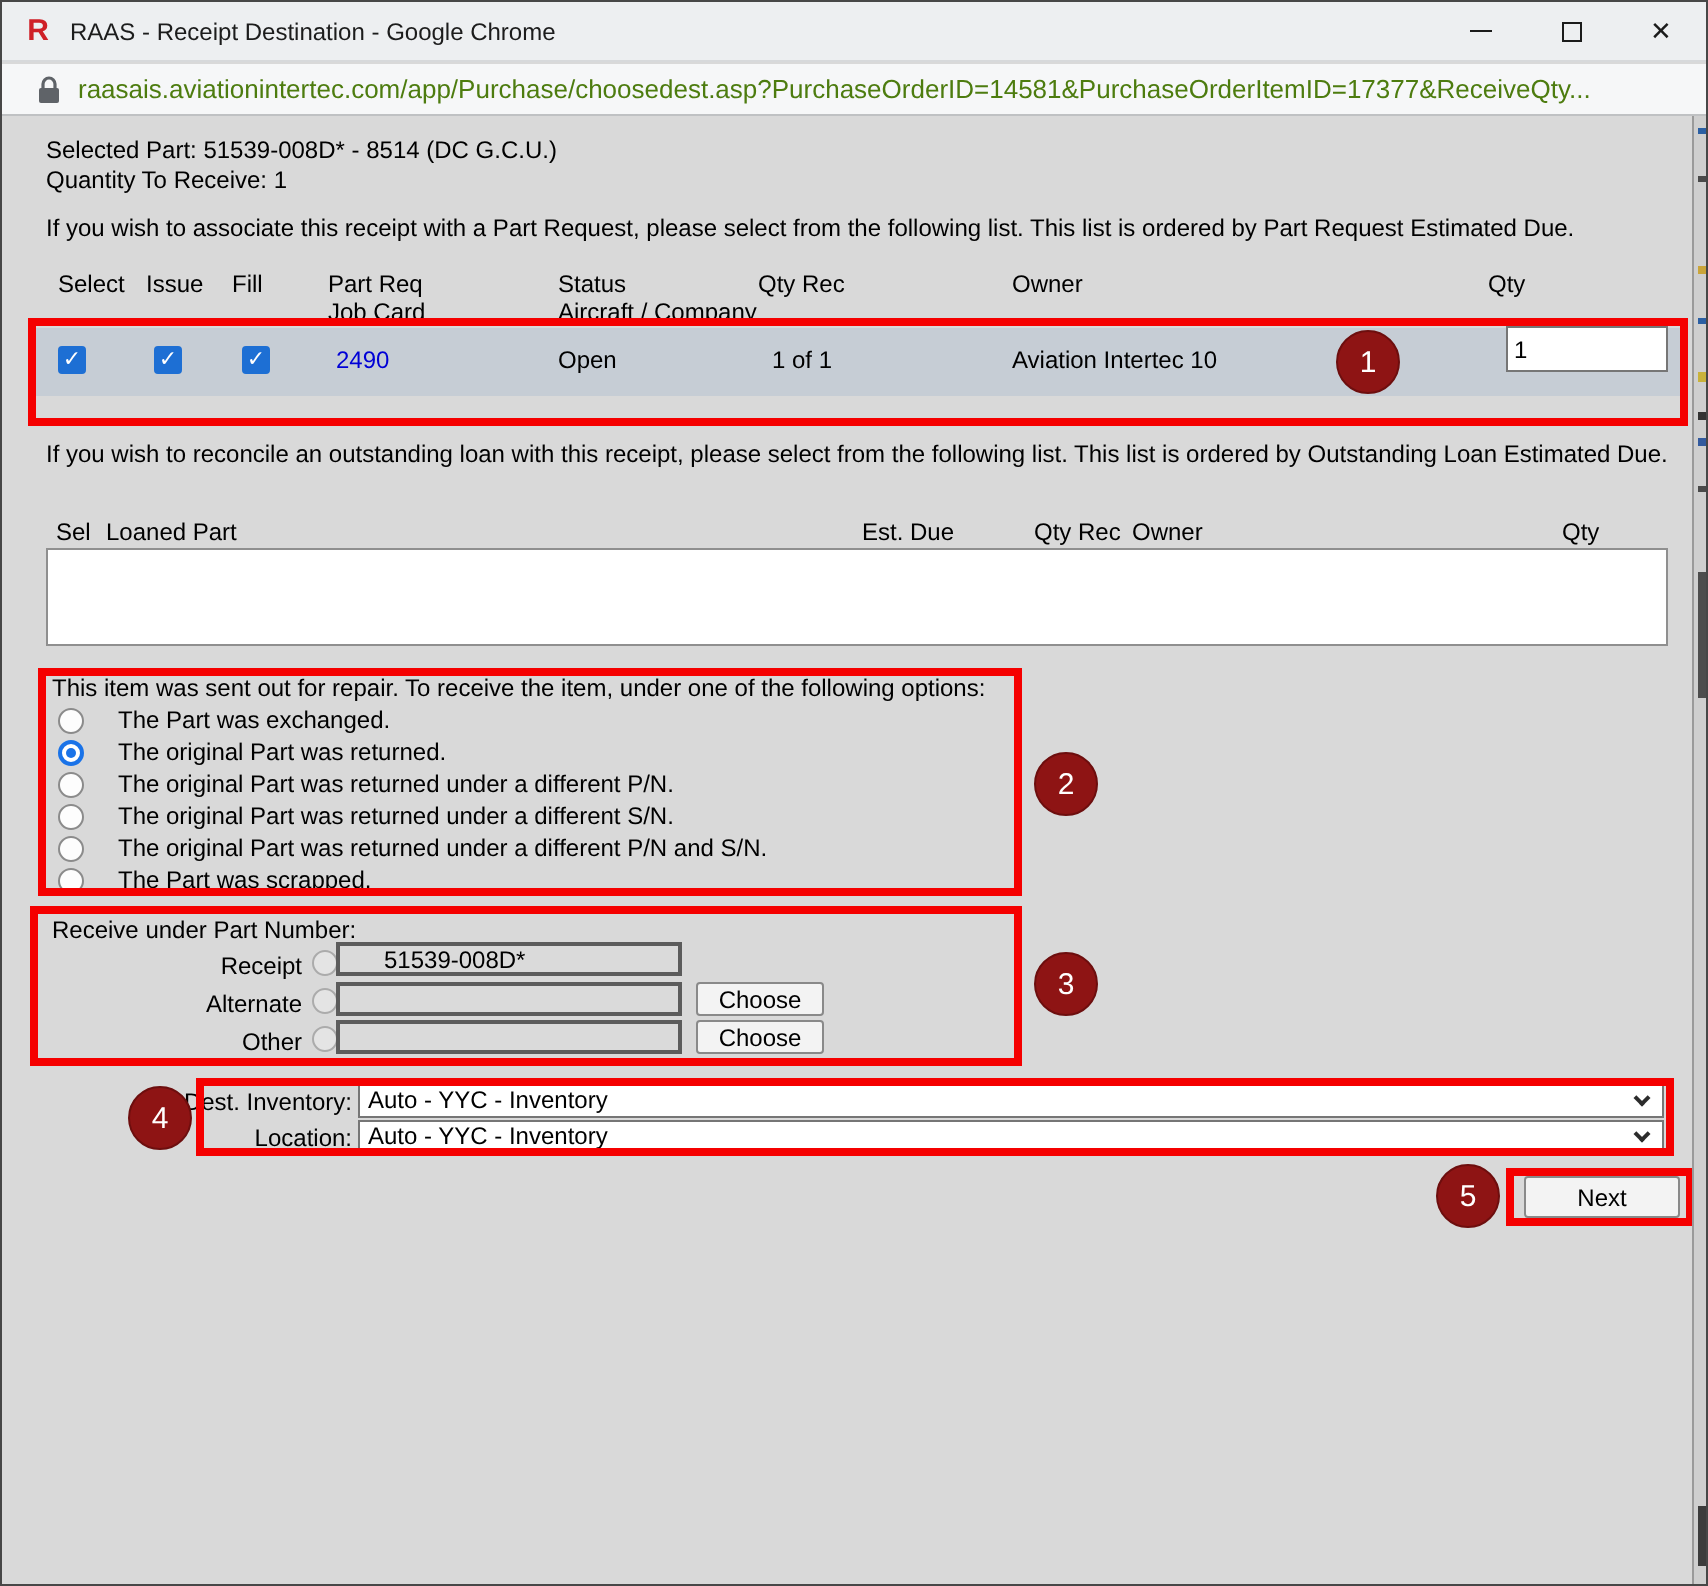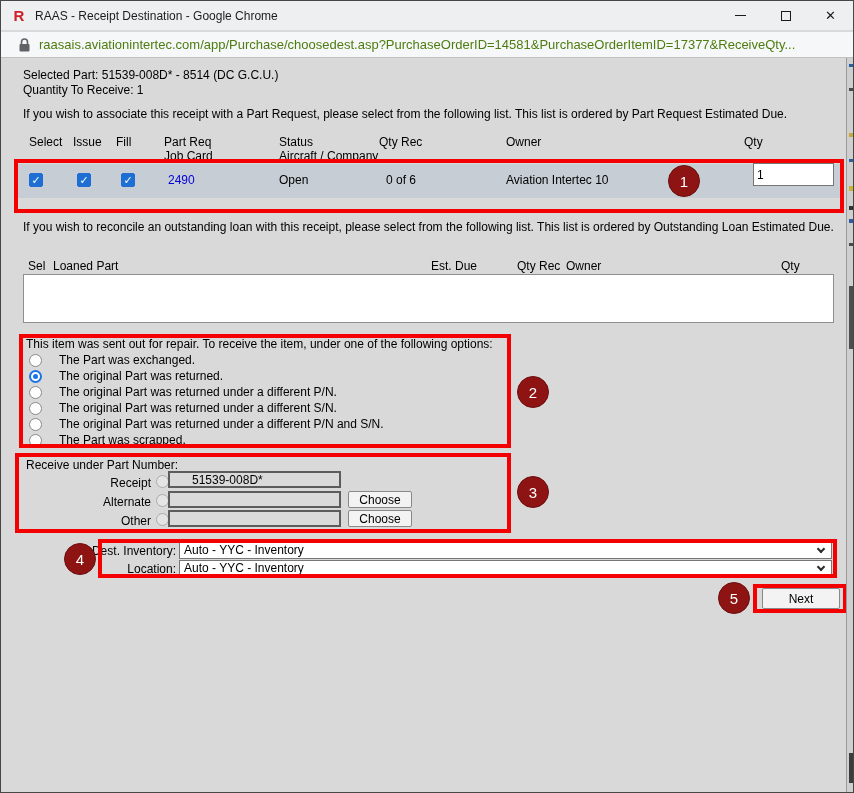--- a/index.html
+++ b/index.html
@@ -99,21 +99,21 @@
   <div class="txt" style="left:378px; top:134px;">Qty Rec</div>
   <div class="txt" style="left:505px; top:134px;">Owner</div>
   <div class="txt" style="left:743px; top:134px;">Qty</div>
 
   <div class="prow"></div>
   <span class="checkbox" style="left:28px; top:172px;"><span>✓</span></span>
   <span class="checkbox" style="left:76px; top:172px;"><span>✓</span></span>
   <span class="checkbox" style="left:120px; top:172px;"><span>✓</span></span>
   <div class="txt link" style="left:167px; top:172px;">2490</div>
   <div class="txt" style="left:278px; top:172px;">Open</div>
-  <div class="txt" style="left:385px; top:172px;">0 of 6</div>
+  <div class="txt" style="left:385px; top:172px;">1 of 1</div>
   <div class="txt" style="left:505px; top:172px;">Aviation Intertec 10</div>
   <input class="qty" value="1" style="">
 
   <div class="txt wrap" style="left:22px; top:219px; width:812px;">If you wish to reconcile an outstanding loan with this receipt, please select from the following list. This list is ordered by Outstanding Loan Estimated Due.</div>
   <div class="txt" style="left:27px;  top:258px;text-align:center;">Sel</div>
   <div class="txt" style="left:52px;  top:258px;">Loaned Part</div>
   <div class="txt" style="left:430px; top:258px;">Est. Due</div>
   <div class="txt" style="left:516px; top:258px;">Qty Rec</div>
   <div class="txt" style="left:565px; top:258px;">Owner</div>
   <div class="txt" style="left:780px; top:258px;">Qty</div>

